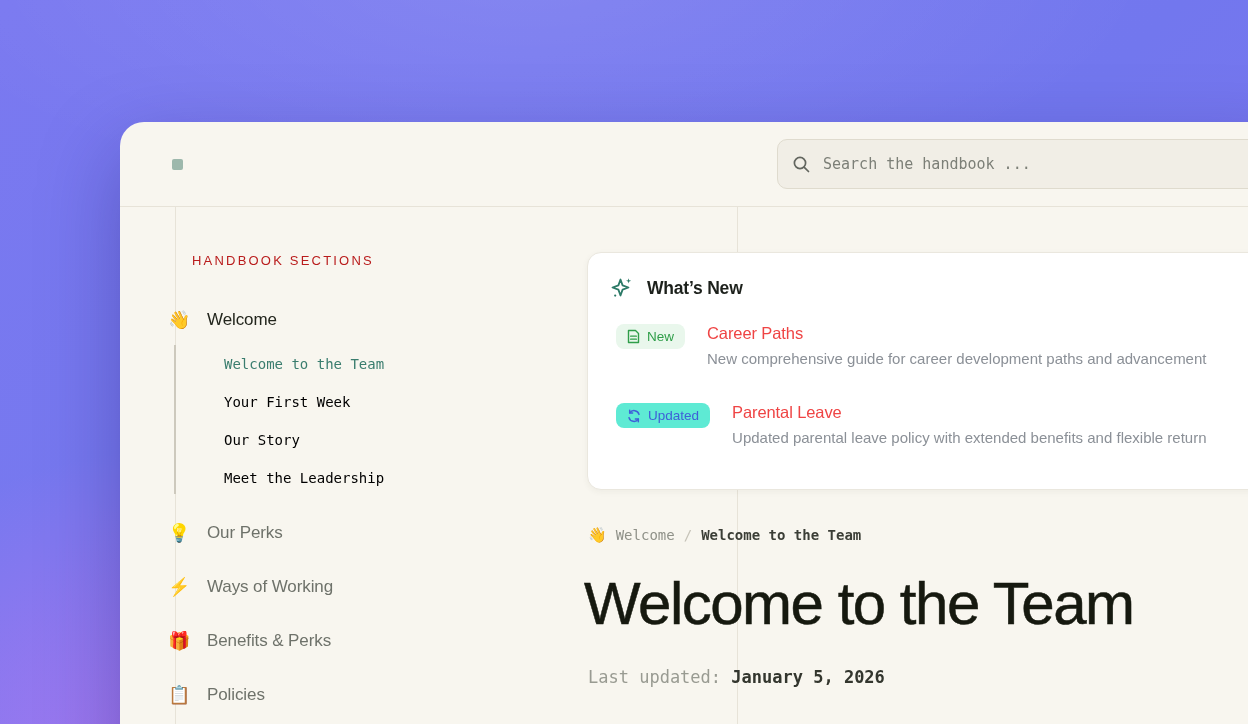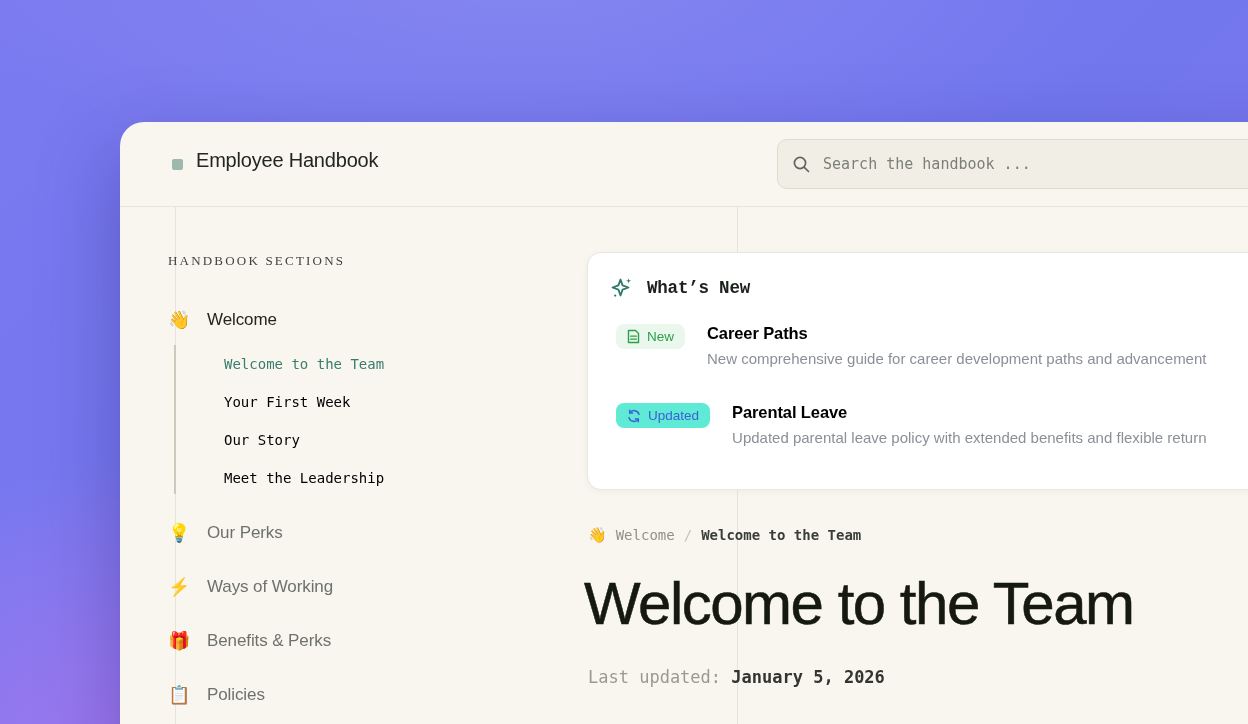--- a/index.html
+++ b/index.html
@@ -34,46 +34,46 @@
   .search-input { flex:1; border:none; outline:none; background:transparent;
     font-family:"DejaVu Sans Mono", monospace; font-size:15px; color:#55584f; }
   .search-input::placeholder { color:#7c7f77; opacity:1; }
 
   
   .vline { position:absolute; top:85px; bottom:0; width:1px; background:#e7e3d8; }
   .vline.rail-pos { left:55px; }
   .vline.divider-pos { left:617px; }
 
   
-  .side-label { position:absolute; left:48px; top:131px;
-    font-family:Liberation Serif, serif; font-size:13px; letter-spacing:2.2px;
-    color:#404040; }
+  .side-label { position:absolute; left:72px; top:131px;
+    font-family:Liberation Sans, sans-serif; font-size:13px; letter-spacing:2.2px;
+    color:#b91c1c; }
   .nav-row { position:absolute; left:48px; display:flex; align-items:center; gap:17px;
     cursor:pointer; }
   .nav-emoji { width:22px; font-size:18px; line-height:22px; text-align:center; }
   .nav-label { font-size:17px; color:#6e726a; letter-spacing:-.1px; }
   .nav-row.active .nav-label { color:#23261d; font-weight:500; }
   .sub-rail { position:absolute; left:54px; top:223px; width:2px; height:149px;
     background:#cdc9bd; }
   .sub-item { position:absolute; left:104px; font-family:"DejaVu Sans Mono", monospace;
     font-size:14px; color:#000000; cursor:pointer; white-space:nowrap; }
   .sub-item.active { color:#3a7d6e; }
 
   
   .wn-card { position:absolute; left:467px; top:130px; width:700px; height:238px;
     background:#ffffff; border:1px solid #eae7de; border-radius:14px;
     box-shadow:0 2px 6px rgba(60,55,30,.05); padding:23px 28px 0 22px; overflow:hidden; }
   .wn-head { display:flex; align-items:center; gap:13px; margin-bottom:24px; }
-  .wn-title { font-size:17.5px; font-weight:700; color:#1d211c; letter-spacing:-.2px;font-family:Liberation Mono, monospace; }
+  .wn-title { font-size:17.5px; font-weight:700; color:#1d211c; letter-spacing:-.2px; }
   .wn-row { display:flex; align-items:flex-start; gap:22px; margin-left:6px; margin-bottom:36px; cursor:pointer; }
   .badge { display:inline-flex; align-items:center; gap:7px; padding:5px 11px;
     border-radius:8px; font-size:13.5px; font-weight:500; white-space:nowrap; flex:0 0 auto; }
   .badge.new { background:#e9f7ec; color:#2f9e49; }
   .badge.updated { background:#5eead4; color:#3f5fd8; }
-  .wn-item-title { font-size:16.5px; font-weight:700; color:#000000; letter-spacing:-.1px; }
+  .wn-item-title { font-size:16.5px; font-weight:400; color:#ef4444; letter-spacing:-.1px; }
   .wn-item-desc { margin-top:7px; font-size:15px; color:#8b9097; white-space:nowrap; }
 
   
   .breadcrumb { position:absolute; left:468px; top:404px; display:flex; align-items:center;
     gap:9px; font-family:"DejaVu Sans Mono", monospace; font-size:14px; }
   .crumb-emoji { font-size:15px; }
   .crumb-section { color:#8f9188; cursor:pointer; }
   .crumb-sep { color:#c6c3b8; }
   .crumb-current { color:#3b3e36; font-weight:700; }
   .page-title { position:absolute; left:464px; top:447px; font-size:60px; font-weight:500;
@@ -83,21 +83,20 @@
   .last-updated b { color:#33362e; font-weight:700; }
 </style>
 </head>
 <body>
 
 <div class="canvas">
   <div class="app-card">
 
     <div class="app-header">
       <span class="logo-square"></span>
-      <span class="app-title">Employee Handbook</span>
       <div class="search-box">
         <svg width="19" height="19" viewBox="0 0 19 19">
           <circle cx="8" cy="8" r="5.6" fill="none" stroke="#62655e" stroke-width="1.7"></circle>
           <line x1="12.3" y1="12.3" x2="16.5" y2="16.5" stroke="#62655e" stroke-width="1.7" stroke-linecap="round"></line>
         </svg>
         <input class="search-input" type="text" placeholder="Search the handbook ..." style="">
       </div>
     </div>
 
     <div class="vline rail-pos"></div>

